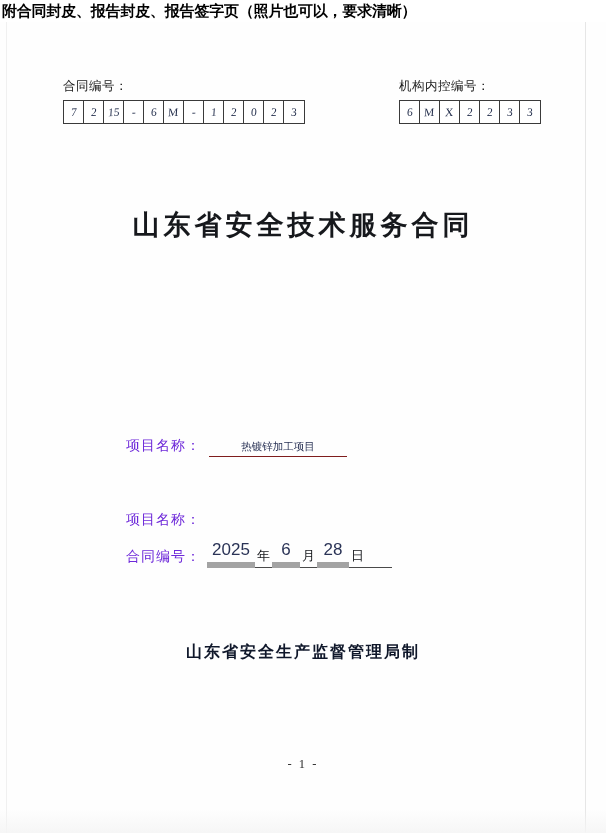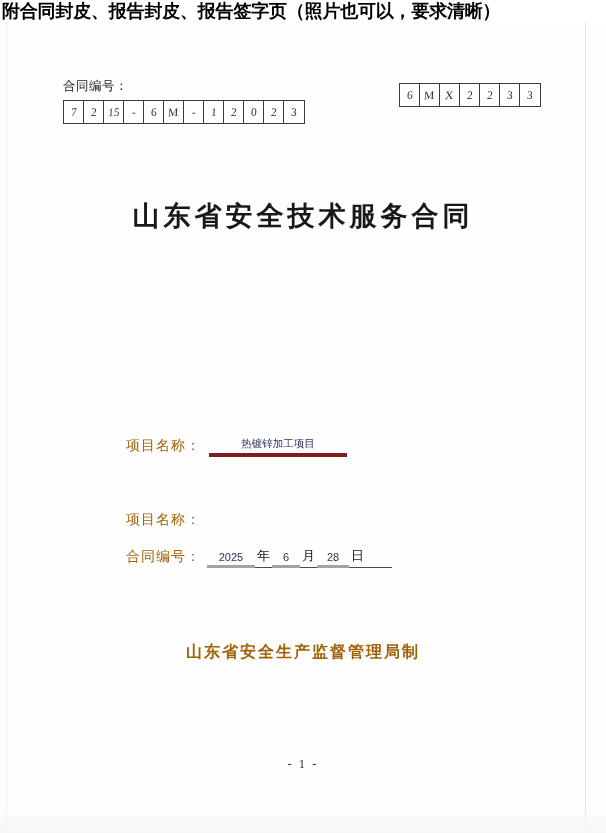--- a/index.html
+++ b/index.html
@@ -18,21 +18,21 @@
 
   
   .top-note {
     position: absolute;
     top: 0;
     left: 0;
     width: 606px;
     height: 22px;
     font-family: "Liberation Sans", sans-serif;
     font-weight: bold;
-    font-size: 18px;
+    font-size: 15px;
     line-height: 22px;
     color: #000;
     white-space: nowrap;
     letter-spacing: -0.2px;
     padding-left: 2px;
     box-sizing: border-box;
   }
 
   
   .page {
@@ -108,21 +108,21 @@
     transform: skewX(-6deg) rotate(-2deg);
     display: inline-block;
   }
 
   #contract-no-row { top: 56px; left: 63px; }
   #internal-no-row { top: 56px; left: 399px; }
 
   
   .doc-title {
     position: absolute;
-    top: 176px;
+    top: 185px;
     left: 0;
     width: 606px;
     text-align: center;
     font-family: "Liberation Serif", serif;
     font-size: 27px;
     font-weight: bold;
     letter-spacing: 4px;
     color: #16181c;
   }
 
@@ -136,27 +136,27 @@
   .info-line {
     height: 37px;
     display: flex;
     align-items: flex-end;
     font-size: 14px;
   }
   .info-key {
     font-family: "Liberation Serif", serif;
     font-size: 14px;
     letter-spacing: 1px;
-    color: #a16207;
+    color: #6d28d9;
     white-space: nowrap;
     padding-bottom: 2px;
   }
   .info-val {
     flex: 0 0 auto;
-    border-bottom: 4px solid #7f1d1d;
+    border-bottom: 1px solid #7f1d1d;
     text-align: center;
     font-family: "Liberation Sans", sans-serif;
     font-size: 10.5px;
     color: #2a3356;
     padding: 0 4px 2px 4px;
     white-space: nowrap;
   }
   #val-project   { width: 130px; margin-left: 8px; }
   #val-party-a   { width: 185px; margin-left: 6px; }
   #val-party-b   { width: 175px; margin-left: 6px; }
@@ -164,45 +164,45 @@
 
   .date-line {
     display: flex;
     align-items: flex-end;
     margin-left: 6px;
     font-family: "Liberation Serif", serif;
     font-size: 13px;
     color: #15171b;
   }
   .date-num {
-    border-bottom: 3px solid #a3a3a3;
+    border-bottom: 6px solid #a3a3a3;
     text-align: center;
     font-family: "Liberation Sans", sans-serif;
-    font-size: 11px;
+    font-size: 17px;
     color: #2a3356;
     padding: 0 3px 2px 3px;
   }
   .date-unit { padding: 0 2px 2px 2px; border-bottom: 1px solid #4a4a4a; }
   .date-tail { width: 26px; border-bottom: 1px solid #4a4a4a; height: 14px; }
   #d-year  { width: 42px; }
   #d-month { width: 22px; }
   #d-day   { width: 26px; }
 
   
   .issuer {
     position: absolute;
     top: 620px;
     left: 0;
     width: 606px;
     text-align: center;
     font-family: "Liberation Serif", serif;
     font-size: 16px;
     font-weight: bold;
     letter-spacing: 2px;
-    color: #a16207;
+    color: #0f172a;
   }
 
   
   .page-number {
     position: absolute;
     top: 735px;
     left: 0;
     width: 606px;
     text-align: center;
     font-family: "Liberation Serif", serif;
@@ -233,20 +233,21 @@
       <div class="cell"><span class="handwriting">-</span></div>
       <div class="cell"><span class="handwriting">1</span></div>
       <div class="cell"><span class="handwriting">2</span></div>
       <div class="cell"><span class="handwriting">0</span></div>
       <div class="cell"><span class="handwriting">2</span></div>
       <div class="cell"><span class="handwriting">3</span></div>
     </div>
   </div>
 
   <div class="field-row" id="internal-no-row">
+    <div class="field-label">机构内控编号：</div>
     <div class="boxes">
       <div class="cell"><span class="handwriting">6</span></div>
       <div class="cell"><span class="handwriting">M</span></div>
       <div class="cell"><span class="handwriting">X</span></div>
       <div class="cell"><span class="handwriting">2</span></div>
       <div class="cell"><span class="handwriting">2</span></div>
       <div class="cell"><span class="handwriting">3</span></div>
       <div class="cell"><span class="handwriting">3</span></div>
     </div>
   </div>

